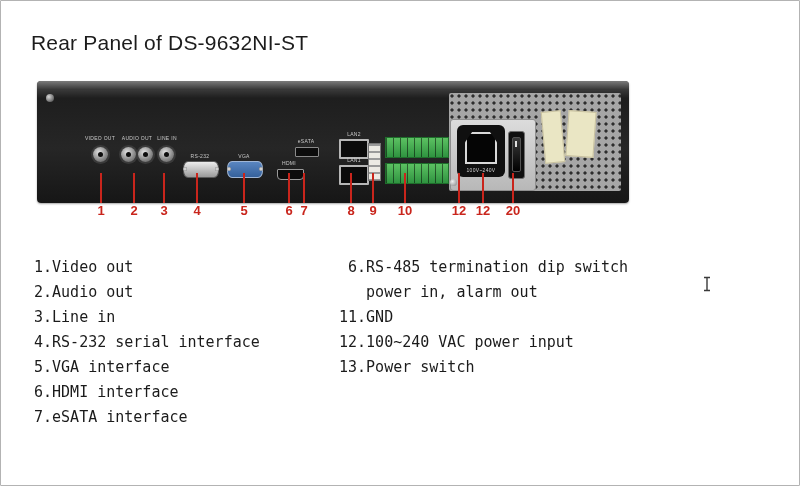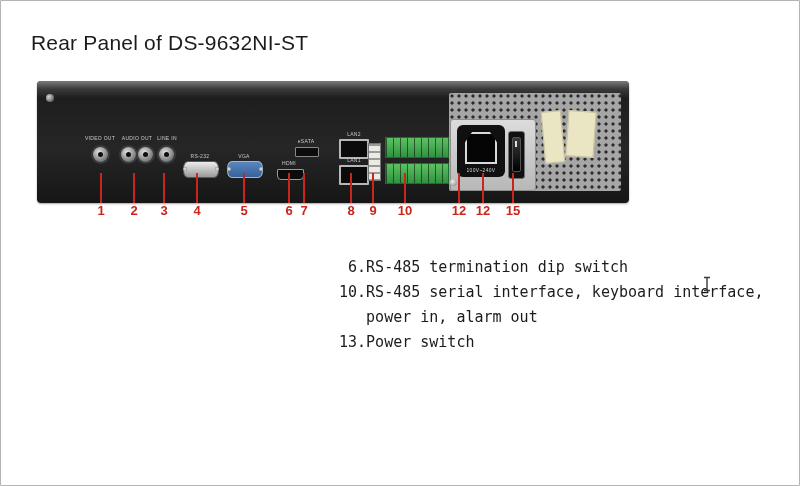--- a/index.html
+++ b/index.html
@@ -189,27 +189,37 @@
   <span class="callout-num cn3">3</span>
   <span class="callout-num cn4">4</span>
   <span class="callout-num cn5">5</span>
   <span class="callout-num cn6">6</span>
   <span class="callout-num cn7">7</span>
   <span class="callout-num cn8">8</span>
   <span class="callout-num cn9">9</span>
   <span class="callout-num cn10">10</span>
   <span class="callout-num cn11">12</span>
   <span class="callout-num cn12">12</span>
-  <span class="callout-num cn13">15</span>
-
+  <span class="callout-num cn13">20</span>
+
+  <div class="legend-col legend-left">
+    <div class="line">1.Video out</div>
+    <div class="line">2.Audio out</div>
+    <div class="line">3.Line in</div>
+    <div class="line">4.RS-232 serial interface</div>
+    <div class="line">5.VGA interface</div>
+    <div class="line">6.HDMI interface</div>
+    <div class="line">7.eSATA interface</div>
+  </div>
 
   <div class="legend-col legend-right">
     <div class="line"> 6.RS-485 termination dip switch</div>
-    <div class="line">10.RS-485 serial interface, keyboard interface,</div>
     <div class="line">   power in, alarm out</div>
+    <div class="line">11.GND</div>
+    <div class="line">12.100~240 VAC power input</div>
     <div class="line">13.Power switch</div>
   </div>
 
   <div class="text-cursor">
     <svg width="10" height="16" viewBox="0 0 10 16">
       <path d="M2 1.5 H8 M5 1.5 V14.5 M2 14.5 H8" stroke="#3a3a3a" stroke-width="1.4" fill="none"></path>
     </svg>
   </div>
 
 </div>

